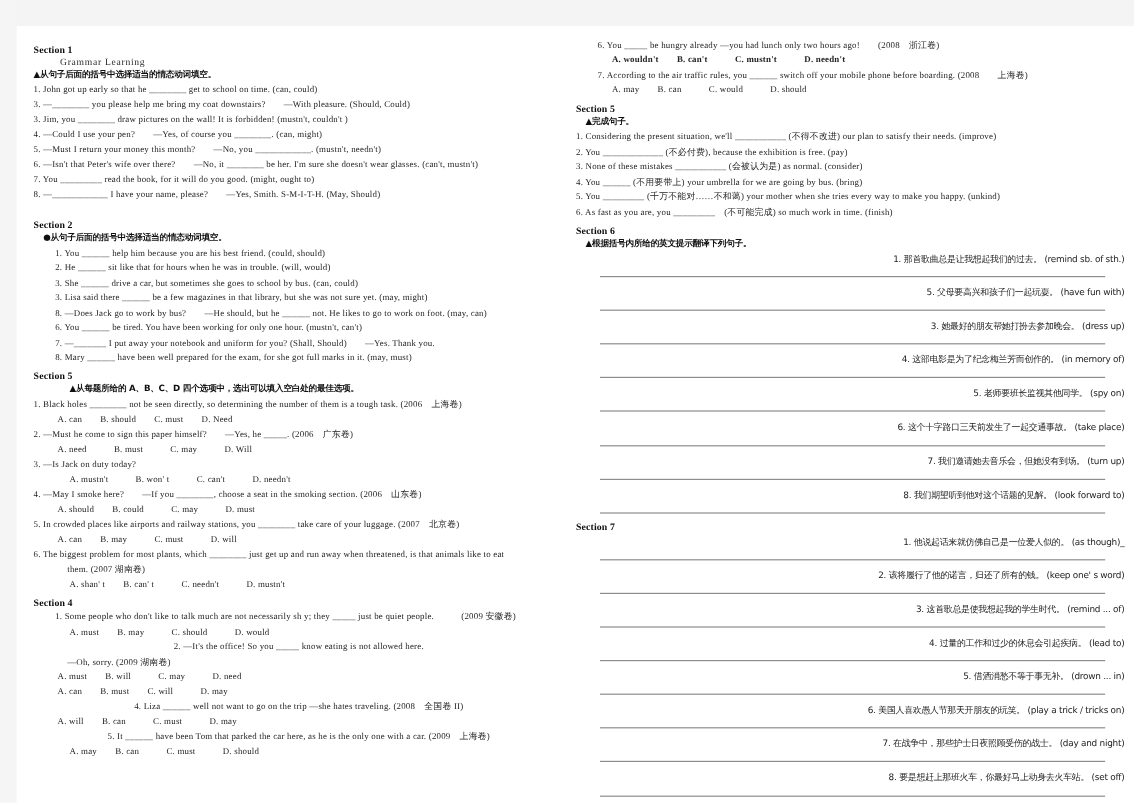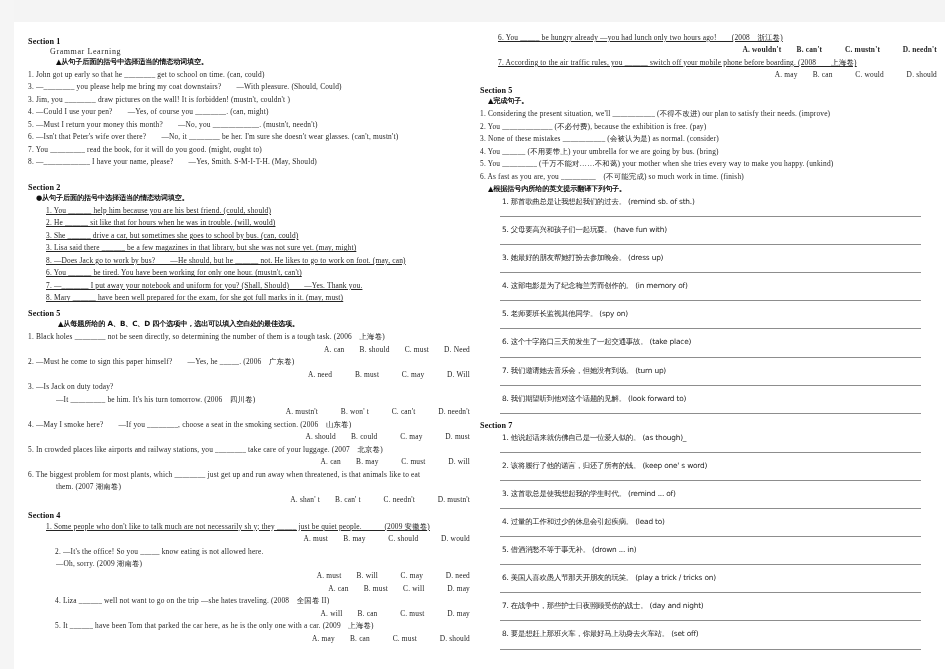--- a/index.html
+++ b/index.html
@@ -70,43 +70,42 @@
     letter-spacing: 0.6px;
   }
   .instr {
     font-size: 7.6px;
     font-weight: bold;
     margin: 1px 0 2px 0;
     color: #101010;
     font-family: "DejaVu Sans", "Liberation Sans", sans-serif;
     letter-spacing: -0.2px;
   }
-  .instr.ind1 { margin-left: 28px; }
+  .instr.ind1 { }
   .instr.ind2 { margin-left: 8px; }
   .instr.ind3 { margin-left: 30px; }
   .instr.ind4 { margin-left: 8px; }
 
   .q {
     font-size: 7.4px;
     line-height: 1.62;
     margin: 0 0 0.5px 0;
     color: #242424;
     white-space: nowrap;
     letter-spacing: 0.18px;
   }
-  .q.ind { margin-left: 18px; text-decoration: underline; }
-  .q.ind-s { margin-left: 27px; }
+  .q.ind { margin-left: 18px; }
+  .q.ind-s { margin-left: 0; text-align: center; }
   .opts {
     font-size: 7.4px;
     line-height: 1.62;
     margin: 0 0 0.5px 20px;
     color: #242424;
     white-space: nowrap;
     letter-spacing: 0.18px;
-    text-align: right;
   }
   .opts.ind2 { margin-left: 30px; }
   .cont {
     font-size: 7.4px;
     line-height: 1.62;
     margin: 0 0 0.5px 28px;
     color: #242424;
     white-space: nowrap;
     letter-spacing: 0.18px;
   }
@@ -123,20 +122,21 @@
   }
   .bold-seg { font-weight: bold; }
 
   
   .tq {
     font-size: 7.4px;
     line-height: 1.5;
     margin: 2px 0 0 22px;
     color: #222;
     white-space: nowrap;
+    text-align: right;
   }
   .ansline {
     border-bottom: 1px solid #8d8d8d;
     height: 1px;
     margin: 8px 16px 7px 20px;
   }
   .spacer-md { height: 9px; }
 </style>
 </head>
 <body>
@@ -177,21 +177,20 @@
       <div class="sec-head">Section 5</div>
       <div class="instr ind3 cn">▲从每题所给的 A、B、C、D 四个选项中，选出可以填入空白处的最佳选项。</div>
 
       <div class="q">1. Black holes ________ not be seen directly, so determining the number of them is a tough task. (2006　上海卷)</div>
       <div class="opts">A. can　　B. should　　C. must　　D. Need</div>
 
       <div class="q">2. —Must he come to sign this paper himself?　　—Yes, he _____. (2006　广东卷)</div>
       <div class="opts">A. need　　　B. must　　　C. may　　　D. Will</div>
 
       <div class="q">3. —Is Jack on duty today?</div>
-      <div class="cont">—It _________ be him. It's his turn tomorrow. (2006　四川卷)</div>
       <div class="opts ind2">A. mustn't　　　B. won' t　　　C. can't　　　D. needn't</div>
 
       <div class="q">4. —May I smoke here?　　—If you ________, choose a seat in the smoking section. (2006　山东卷)</div>
       <div class="opts">A. should　　B. could　　　C. may　　　D. must</div>
 
       <div class="q">5. In crowded places like airports and railway stations, you ________ take care of your luggage. (2007　北京卷)</div>
       <div class="opts">A. can　　B. may　　　C. must　　　D. will</div>
 
       <div class="q">6. The biggest problem for most plants, which ________ just get up and run away when threatened, is that animals like to eat</div>
       <div class="cont">them. (2007 湖南卷)</div>
@@ -225,20 +224,21 @@
 
       <div class="sec-head">Section 5</div>
       <div class="instr ind4 cn">▲完成句子。</div>
       <div class="q">1. Considering the present situation, we'll ___________ (不得不改进) our plan to satisfy their needs. (improve)</div>
       <div class="q">2. You _____________ (不必付费), because the exhibition is free. (pay)</div>
       <div class="q">3. None of these mistakes ___________ (会被认为是) as normal. (consider)</div>
       <div class="q">4. You ______ (不用要带上) your umbrella for we are going by bus. (bring)</div>
       <div class="q">5. You _________ (千万不能对……不和蔼) your mother when she tries every way to make you happy. (unkind)</div>
       <div class="q">6. As fast as you are, you _________　(不可能完成) so much work in time. (finish)</div>
 
+      <div class="sec-head">Section 6</div>
       <div class="instr ind4 cn">▲根据括号内所给的英文提示翻译下列句子。</div>
 
       <div class="tq cn-reg">1. 那首歌曲总是让我想起我们的过去。 (remind sb. of sth.)</div>
       <div class="ansline"></div>
       <div class="tq cn-reg">5. 父母要高兴和孩子们一起玩耍。 (have fun with)</div>
       <div class="ansline"></div>
       <div class="tq cn-reg">3. 她最好的朋友帮她打扮去参加晚会。 (dress up)</div>
       <div class="ansline"></div>
       <div class="tq cn-reg">4. 这部电影是为了纪念梅兰芳而创作的。 (in memory of)</div>
       <div class="ansline"></div>

